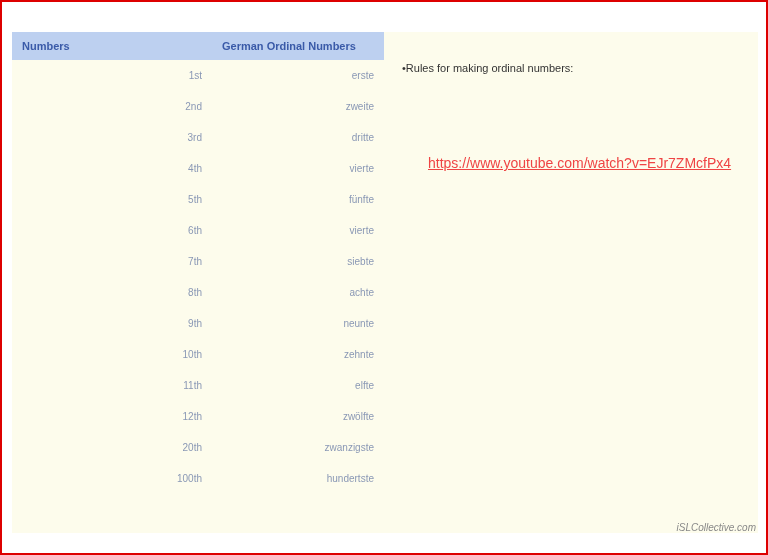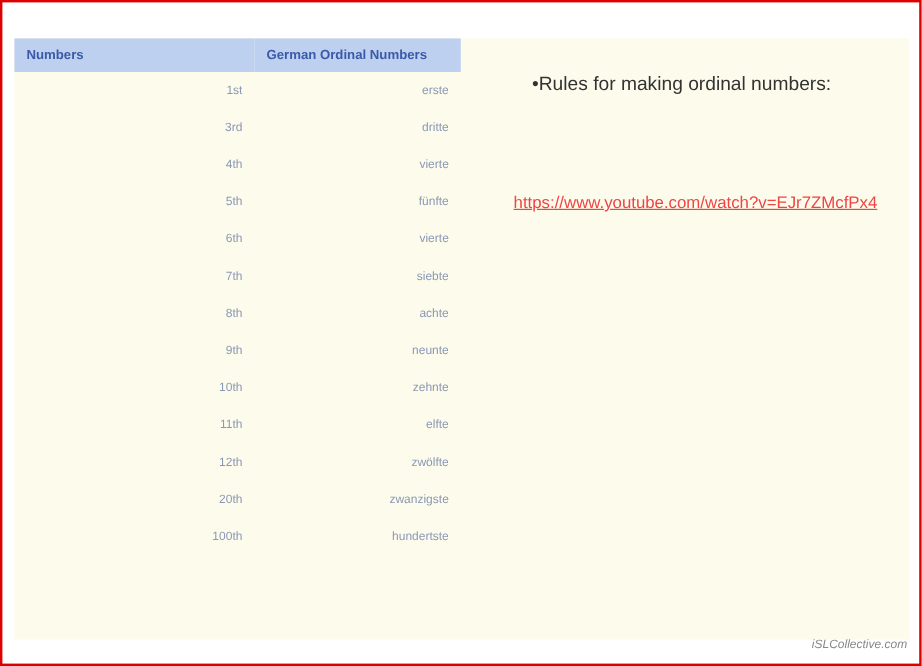--- a/index.html
+++ b/index.html
@@ -49,24 +49,23 @@
       text-align: right;
     }
     .col-num { width: 200px; margin-top: 16px; }
     .content-side {
       flex: 1;
       padding: 30px 24px 10px 24px;
       color: #333;
       font-size: 15px;
     }
     .rules-title {
-      font-size: 16px;
+      font-size: 11px;
       margin-bottom: 16px;
       margin-left: -6px;
-      text-align: center;
     }
     .rules-list {
       list-style: disc;
       padding-left: 30px;
       margin-bottom: 22px;
       font-size: 16px;
       line-height: 1.35;
     }
     .rules-list li {
       margin-bottom: 4px;
@@ -81,21 +80,21 @@
       padding-left: 20px;
     }
     .link {
       color: #ef4444;
       text-decoration: underline;
       font-size: 14px;
       cursor: pointer;
     }
     .watermark {
       position: absolute;
-      bottom: 10px;
+      bottom: 20px;
       right: 10px;
       font-size: 10px;
       color: #888;
       font-style: italic;
     }
   </style>
 </head>
 <body>
 
 <div class="slide">
@@ -104,20 +103,24 @@
       <thead>
         <tr>
           <th class="col-num">Numbers</th>
           <th>German Ordinal Numbers</th>
         </tr>
       </thead>
       <tbody id="table-body">
           <tr>
             <td class="col-num">1st</td>
             <td>erste</td>
+          </tr>
+          <tr>
+            <td class="col-num">2nd</td>
+            <td>zweite</td>
           </tr>
           <tr>
             <td class="col-num">3rd</td>
             <td>dritte</td>
           </tr>
           <tr>
             <td class="col-num">4th</td>
             <td>vierte</td>
           </tr>
           <tr>

